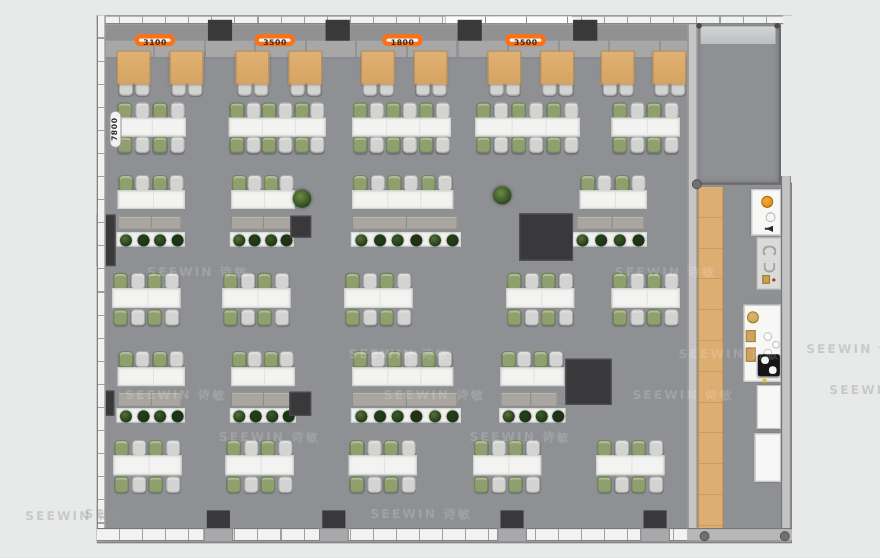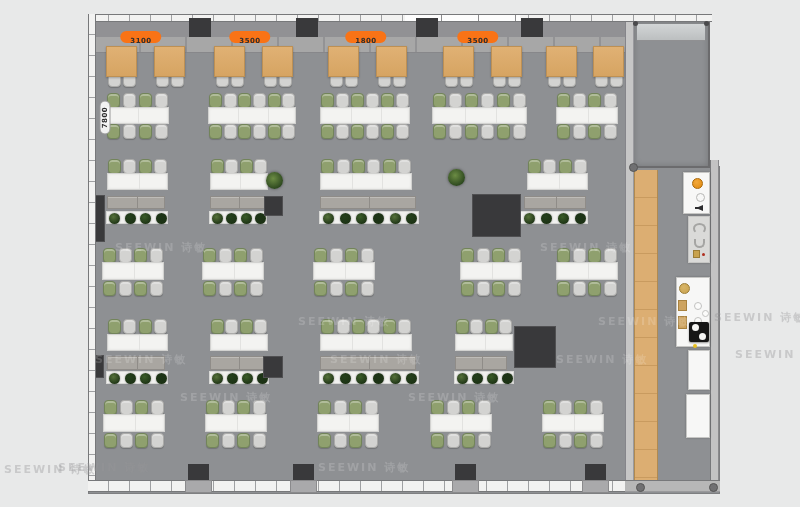--- a/index.html
+++ b/index.html
@@ -4,34 +4,34 @@
 <style>
   * { box-sizing: border-box; }
   html, body { margin: 0; padding: 0; background: #e8e9e9; }
   .scene {
     position: relative; width: 800px; height: 507px;
     background: #e8e9e9; overflow: hidden;
     font-family: "DejaVu Sans", sans-serif;
   }
   .dim {
     position: absolute; top: 31px; transform: translateX(-50%);
-    background: rgba(250,250,250,.93); border: 6px solid #f97316; border-radius: 6px;
+    background: rgba(250,250,250,.93); border: 4px solid #f97316; border-radius: 6px;
     font: 700 7px/9px "DejaVu Sans", sans-serif; color: #2e2e2e;
     padding: 0 4px; height: 11px; z-index: 60; letter-spacing: .5px; white-space: nowrap;
   }
   .dim-left {
     position: absolute; left: 88px; top: 112px; width: 34px; height: 11px;
     transform: rotate(-90deg); transform-origin: center;
     background: rgba(250,250,250,.93); border: 1px solid #9a9a9a; border-radius: 6px;
     font: 700 7px/9px "DejaVu Sans", sans-serif; color: #2e2e2e;
     text-align: center; z-index: 60; letter-spacing: .5px;
   }
   .wm {
     position: absolute; font: 700 11px "DejaVu Sans", sans-serif;
-    letter-spacing: 2px; white-space: nowrap; z-index: 55; pointer-events: none;
+    letter-spacing: 2px; white-space: nowrap; z-index: 55; pointer-events: none; text-align: center;
   }
 </style>
 </head>
 <body>
 
 <div id="scene" class="scene">
   <div class="dim-left">
     <span>7800</span>
   </div>
 <div style="position: absolute; left: 88px; top: 14px; width: 632px; height: 480px; background: rgb(142, 144, 147); box-shadow: rgb(126, 127, 129) 0px 0px 0px 1px inset;"></div>

